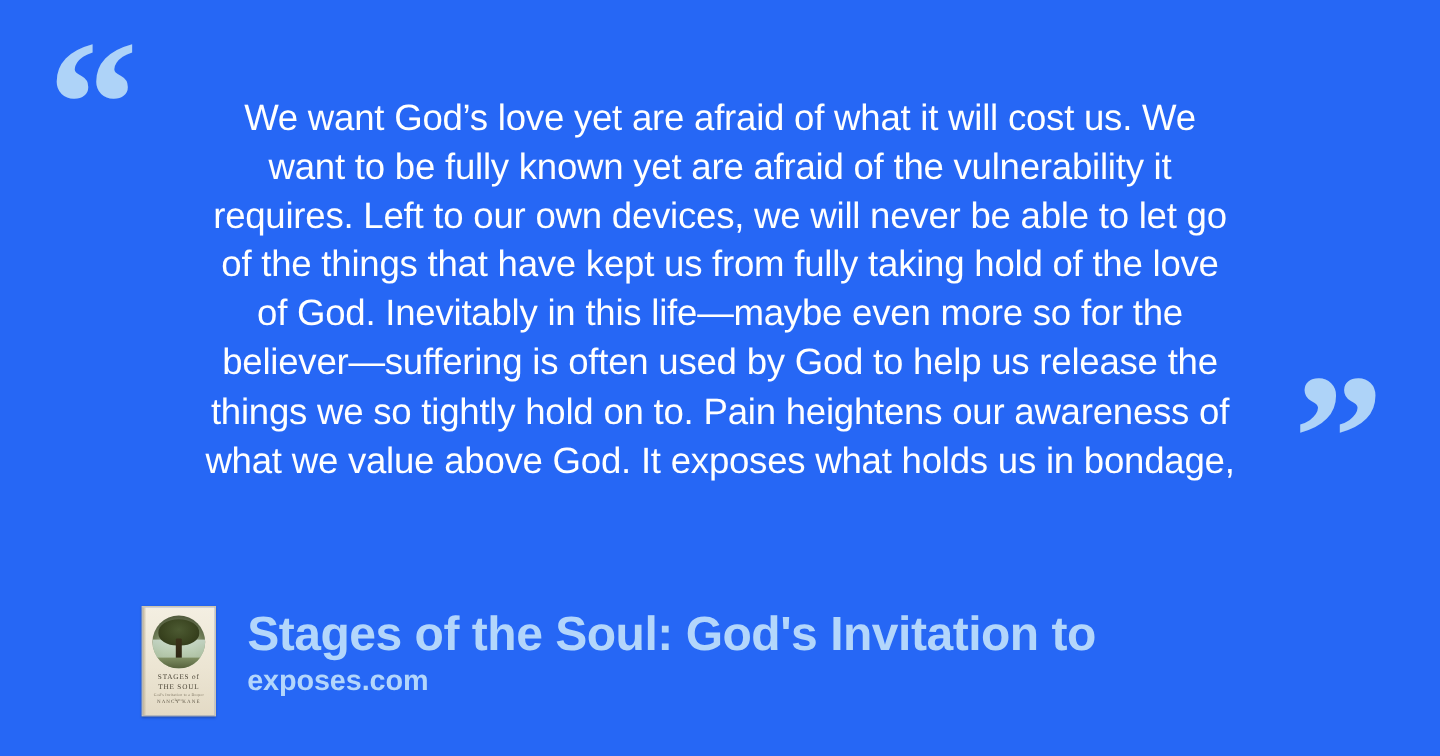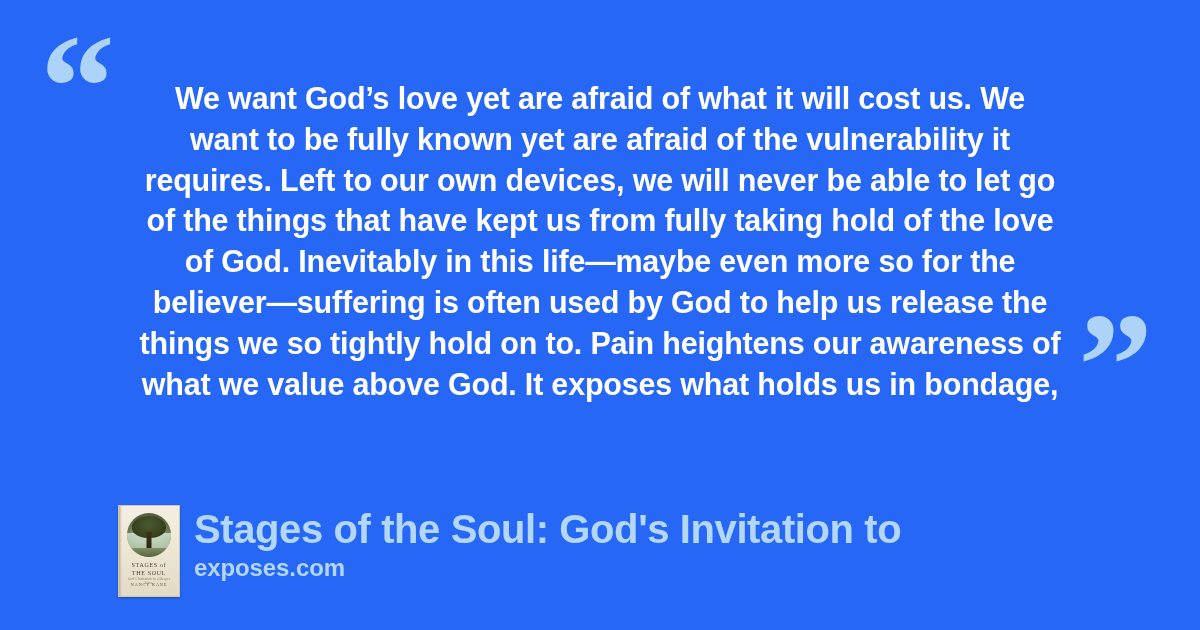--- a/index.html
+++ b/index.html
@@ -47,36 +47,36 @@
     position: absolute;
     left: 100px;
     top: 78px;
     width: 1000px;
     text-align: center;
   }
   #quote-text {
     margin: 0;
     color: #ffffff;
     font-family: "Liberation Sans", sans-serif;
-    font-weight: 700;
+    font-weight: 400;
     font-size: 30.5px;
     line-height: 40.8px;
     letter-spacing: -0.2px;
     white-space: pre-line;
     text-rendering: optimizeLegibility;
   }
 
   
   #attribution {
     position: absolute;
     left: 118px;
     top: 505px;
     display: flex;
     align-items: flex-start;
-    gap: 14px;
+    gap: 26px;
   }
 
   #book-cover {
     position: relative;
     width: 62px;
     height: 92px;
     flex: 0 0 auto;
     background: linear-gradient(180deg, #f4efe2 0%, #ece5d3 55%, #e3dac5 100%);
     border: 1px solid #cfc6ae;
     box-sizing: border-box;

